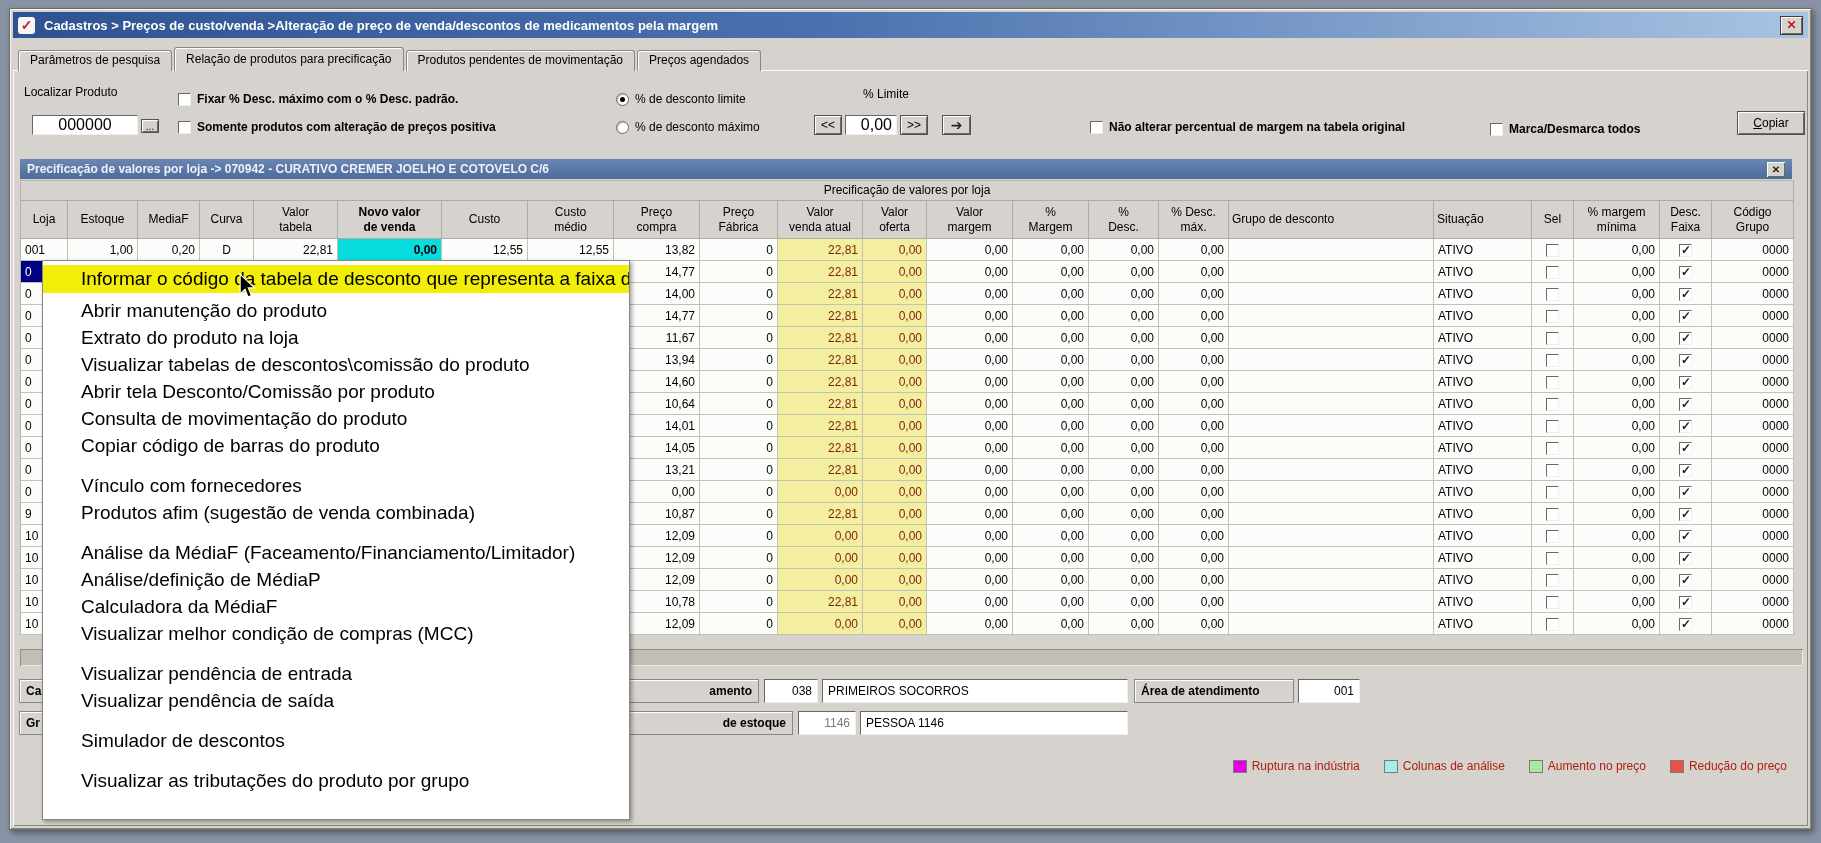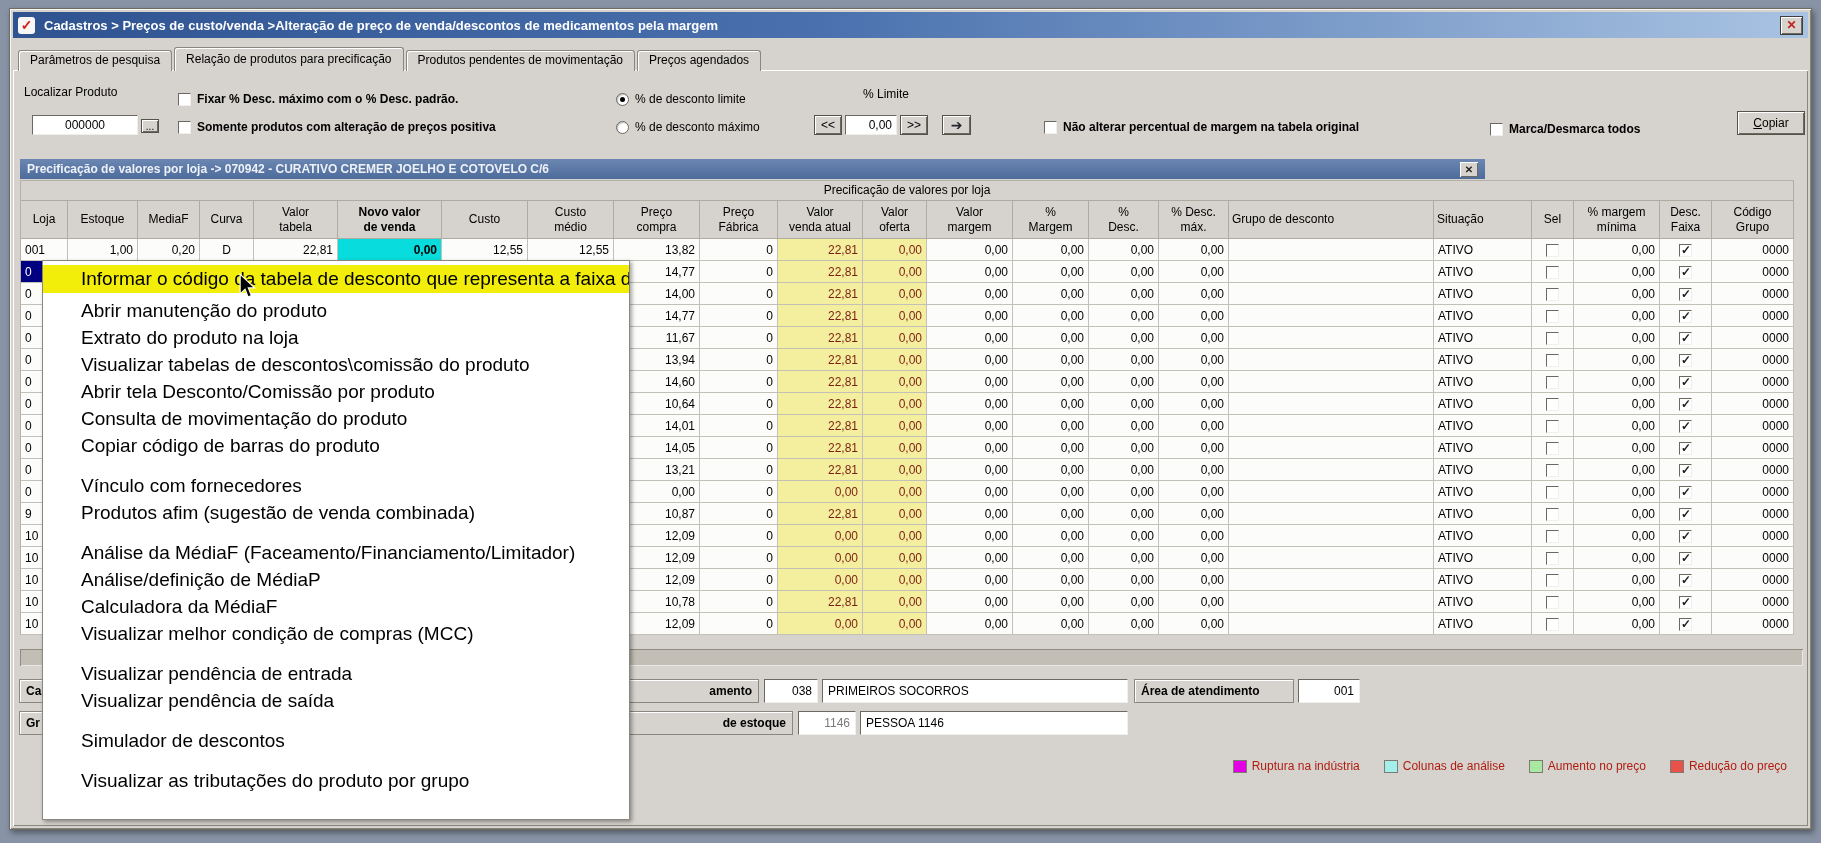--- a/index.html
+++ b/index.html
@@ -26,37 +26,37 @@
   .tab { height:21px; line-height:19px; padding:0 11px; font-size:12px; background:#d6d3ce;
     border:1px solid #8a877f; border-bottom:none; border-radius:3px 3px 0 0;
     box-shadow: inset 1px 1px 0 #fff; margin-right:2px; white-space:nowrap; }
   .tab.active { height:24px; line-height:23px; position:relative; z-index:6; }
   .content-frame { position:absolute; left:3px; top:61px; right:3px; bottom:3px;
     box-shadow: inset 1px 1px 0 #fff, inset -1px -1px 0 #8a877f; }
 
   
   .lbl { position:absolute; font-size:12px; white-space:nowrap; }
   .inputbox { position:absolute; background:#fff; border:1px solid; border-color:#6b6860 #f0efec #f0efec #6b6860;
-    font-size:12px; display:flex; align-items:center; padding:0 4px; }
+    font-size:16px; display:flex; align-items:center; padding:0 4px; }
   .inputbox.center { justify-content:center; }
   .inputbox.right  { justify-content:flex-end; }
   .btn { position:absolute; background:#d6d3ce; border:1px solid #55524a;
     box-shadow: inset 1px 1px 0 #fff, inset -1px -1px 0 #6b6860;
     font-size:12px; display:flex; align-items:center; justify-content:center; cursor:default; }
   .cb-row, .radio-row { position:absolute; display:flex; align-items:center; gap:6px; font-size:12px; white-space:nowrap; }
   .cb-row { font-weight:bold; }
   .cb { width:13px; height:13px; background:#fff; border:1px solid; border-color:#6b6860 #f0efec #f0efec #6b6860;
     display:inline-block; position:relative; flex:none; vertical-align:middle; }
   .cb.checked::after { content:"✓"; position:absolute; left:1px; top:-2px; font-size:12px; font-weight:bold; color:#1c1c1c; }
   .radio { width:13px; height:13px; border-radius:50%; background:#fff; border:1px solid #6b6860;
     box-shadow: inset 1px 1px 1px rgba(0,0,0,.25); position:relative; flex:none; }
   .radio.selected::after { content:""; position:absolute; left:3px; top:3px; width:5px; height:5px; border-radius:50%; background:#000; }
 
   
-  .section-bar { position:absolute; left:10px; top:150px; width:1465px; height:20px;
+  .section-bar { position:absolute; left:10px; top:150px; width:1772px; height:20px;
     background:linear-gradient(180deg,#6b86b1,#4d6c9c); color:#eef1f7; font-weight:bold; font-size:12px;
     display:flex; align-items:center; padding:0 7px; }
   .section-close { margin-left:auto; width:18px; height:15px; background:#d6d3ce;
     box-shadow: inset 1px 1px 0 #fff, inset -1px -1px 0 #6b6860; color:#222;
     font-size:10px; font-weight:bold; text-align:center; line-height:15px; }
 
   
   .table-wrap { position:absolute; left:10px; top:171px; }
   table { border-spacing:0; table-layout:fixed; width:1774px; font-size:12px;
     border-left:1px solid #b5b2aa; border-top:1px solid #b5b2aa; }
@@ -144,21 +144,21 @@
   </div>
 
   <div class="lbl" style="left:853px; top:78px;">% Limite</div>
   <div class="btn" style="left:804px; top:106px; width:28px; height:20px;">&lt;&lt;</div>
   <div class="inputbox right" style="left:835px; top:106px; width:52px; height:20px;">0,00</div>
   <div class="btn" style="left:890px; top:106px; width:28px; height:20px;">&gt;&gt;</div>
   <div class="btn" style="left:932px; top:106px; width:29px; height:20px; font-size:14px; color:#23262b;">
     <span>➔</span>
   </div>
 
-  <div class="cb-row" style="left:1034px; top:111px;">
+  <div class="cb-row" style="left:1080px; top:111px;">
     <span class="cb"></span>
     <span>Não alterar percentual de margem na tabela original</span>
   </div>
   <div class="cb-row" style="left:1480px; top:113px;text-align:center;">
     <span class="cb"></span>
     <span>Marca/Desmarca todos</span>
   </div>
   <div class="btn accel-first" style="left:1727px; top:102px; width:68px; height:24px;"><u>C</u>opiar</div>
 
   <div class="section-bar">

